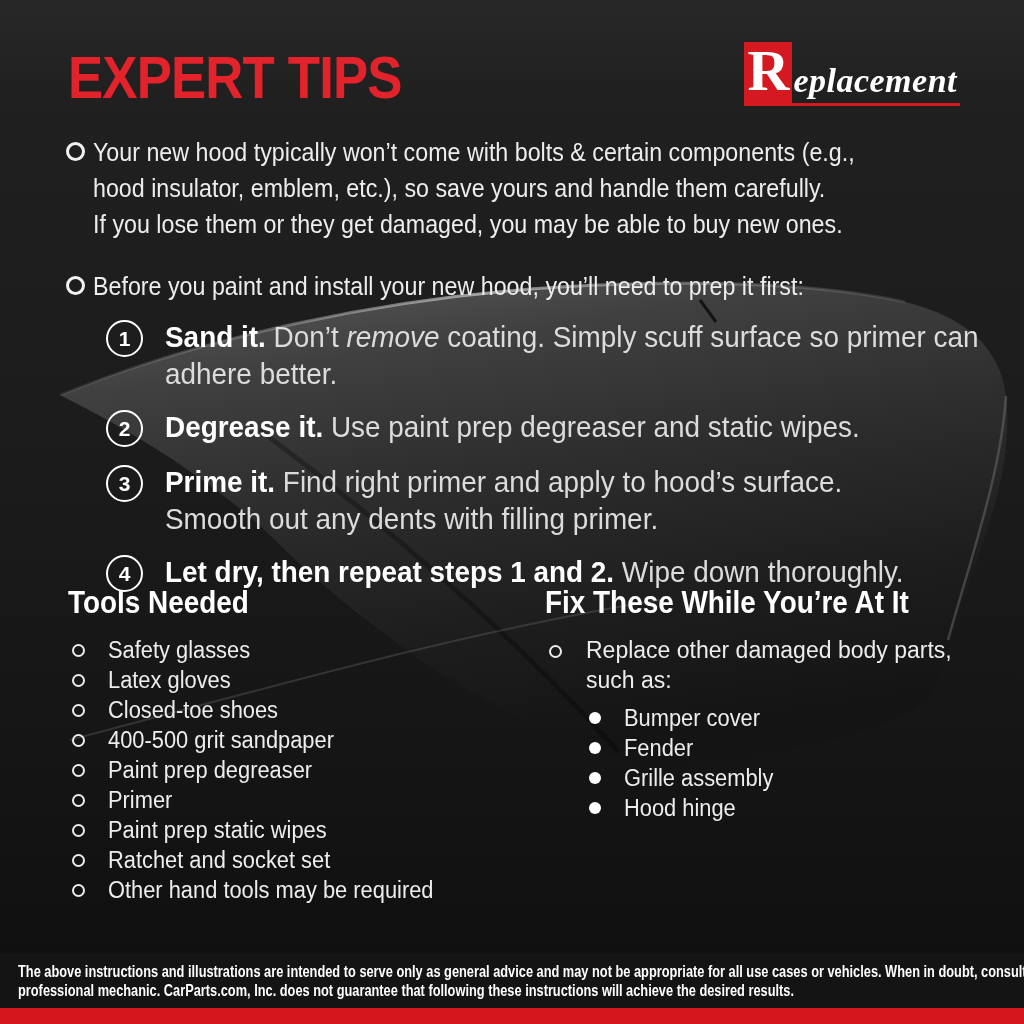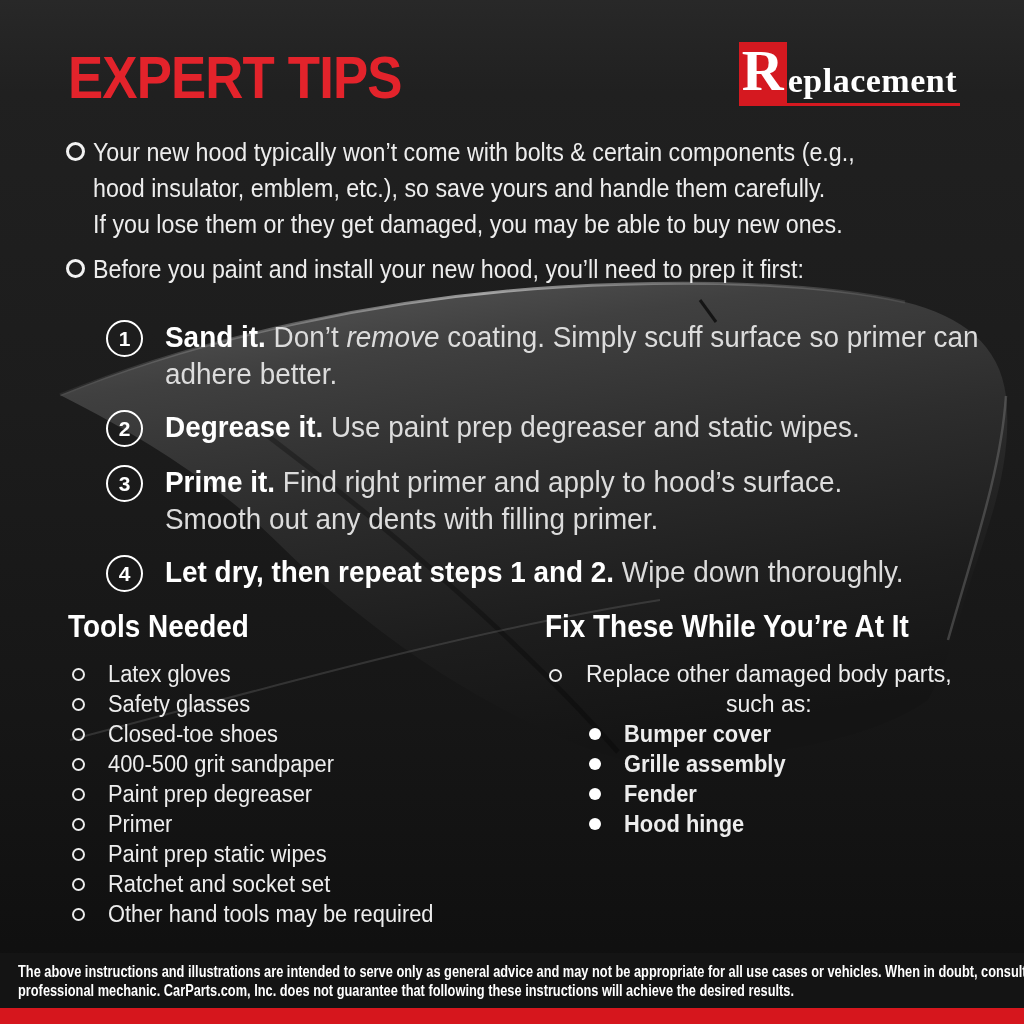--- a/index.html
+++ b/index.html
@@ -13,54 +13,54 @@
   
   .title{
     position:absolute;top:48px;left:68px;font-size:60px;line-height:1;font-weight:bold;
     color:#e3232b;letter-spacing:-1px;transform:scaleX(.88);transform-origin:0 0;white-space:nowrap;
   }
   .logo{position:absolute;top:42px;right:64px;display:flex;align-items:flex-end;}
   .logo-box{width:48px;height:64px;background:#d51920;display:flex;align-items:center;justify-content:center;}
   .logo-r{font-family:"Liberation Serif",serif;font-weight:bold;font-size:58px;line-height:1;color:#fff;margin-top:-6px;}
   .logo-rest{
     font-family:"Liberation Serif",serif;font-weight:bold;font-size:34px;line-height:1;color:#fff;
-    padding:0 3px 5px 1px;border-bottom:3px solid #d51920;letter-spacing:.5px;
+    padding:0 3px 5px 1px;border-bottom:3px solid #d51920;letter-spacing:.5px;font-style:italic;
   }
 
   
   .ibullet{position:absolute;left:66px;display:flex;}
   .ring{width:13px;height:13px;border:3px solid #f2f2f2;border-radius:50%;flex:none;margin-top:8px;}
   .ibullet .lines{margin-left:8px;font-size:25px;line-height:36px;}
   .line{display:block;white-space:nowrap;transform:scaleX(.93);transform-origin:0 50%;}
 
   
   .steps{position:absolute;top:318px;left:106px;}
   .step{display:flex;margin-bottom:16px;}
   .stepnum{
     width:33px;height:33px;border:2.5px solid #fff;border-radius:50%;flex:none;margin-top:2px;
     display:flex;align-items:center;justify-content:center;font-weight:bold;font-size:21px;color:#fff;
   }
   .steptext{margin-left:22px;font-size:30px;line-height:37px;color:#dcdcdc;}
   .steptext b{color:#fff;}
   .steptext i{font-style:italic;}
 
   
-  .col{position:absolute;top:610px;}
+  .col{position:absolute;top:586px;}
   .col-tools{left:68px;}
   .col-fixes{left:545px;}
   .colhead{font-size:31px;font-weight:bold;color:#fff;white-space:nowrap;transform:scaleX(.9);transform-origin:0 0;line-height:1.1;}
   .list{margin-top:15px;}
   .litem{display:flex;align-items:center;height:30px;}
   .ring-sm{width:9px;height:9px;border:2.5px solid #ececec;border-radius:50%;flex:none;margin-left:4px;}
   .dot{width:12px;height:12px;background:#fff;border-radius:50%;flex:none;margin-left:4px;}
   .litem .txt{margin-left:23px;font-size:23px;white-space:nowrap;transform:scaleX(.95);transform-origin:0 50%;}
   .fix-intro{display:flex;margin-top:15px;}
   .fix-intro .ring-sm{margin-top:10px;}
   .fix-intro .lines{margin-left:24px;font-size:23px;line-height:30px;}
-  .sublist{margin-left:40px;margin-top:0;font-weight:bold;}
+  .sublist{margin-left:40px;margin-top:8px;}
 
   
   .footer{position:absolute;left:0;right:0;bottom:0;}
   .footer-text{background:#141414;padding:9px 0 8px 18px;}
   .fline{display:block;white-space:nowrap;font-weight:bold;font-size:16px;line-height:19px;color:#fff;transform:scaleX(.8);transform-origin:0 50%;}
   .footer-bar{height:16px;background:#d6161d;}
 </style>
 </head>
 <body>
 
@@ -109,21 +109,21 @@
 
   <div class="ibullet" style="top:134px;">
     <span class="ring"></span>
     <div class="lines">
       <span class="line">Your new hood typically won’t come with bolts &amp; certain components (e.g.,</span>
       <span class="line">hood insulator, emblem, etc.), so save yours and handle them carefully.</span>
       <span class="line">If you lose them or they get damaged, you may be able to buy new ones.</span>
     </div>
   </div>
 
-  <div class="ibullet" style="top:251px;">
+  <div class="ibullet" style="top:268px;">
     <span class="ring"></span>
     <div class="lines">
       <span class="line">Before you paint and install your new hood, you’ll need to prep it first:</span>
     </div>
   </div>
 
   <div class="steps">
 
     <div class="step">
       <span class="stepnum">1</span>
@@ -155,25 +155,25 @@
       </div>
     </div>
 
   </div>
 
   <div class="col col-tools">
     <div class="colhead">Tools Needed</div>
     <div class="list">
       <div class="litem">
           <span class="ring-sm"></span>
+          <span class="txt">Safety glasses</span>
+        </div>
+      <div class="litem">
+          <span class="ring-sm"></span>
           <span class="txt">Latex gloves</span>
-        </div>
-      <div class="litem">
-          <span class="ring-sm"></span>
-          <span class="txt">Safety glasses</span>
         </div>
       <div class="litem">
           <span class="ring-sm"></span>
           <span class="txt">Closed-toe shoes</span>
         </div>
       <div class="litem">
           <span class="ring-sm"></span>
           <span class="txt">400-500 grit sandpaper</span>
         </div>
       <div class="litem">
@@ -198,35 +198,35 @@
         </div>
     </div>
   </div>
 
   <div class="col col-fixes">
     <div class="colhead">Fix These While You’re At It</div>
     <div class="fix-intro">
       <span class="ring-sm"></span>
       <div class="lines">
         <span style="display:block;white-space:nowrap;text-align:right;">Replace other damaged body parts,</span>
-        <span style="display:block;white-space:nowrap;text-align:center;">such as:</span>
+        <span style="display:block;white-space:nowrap;">such as:</span>
       </div>
     </div>
     <div class="list sublist">
       <div class="litem">
           <span class="dot"></span>
           <span class="txt">Bumper cover</span>
         </div>
       <div class="litem">
           <span class="dot"></span>
+          <span class="txt">Fender</span>
+        </div>
+      <div class="litem">
+          <span class="dot"></span>
           <span class="txt">Grille assembly</span>
-        </div>
-      <div class="litem">
-          <span class="dot"></span>
-          <span class="txt">Fender</span>
         </div>
       <div class="litem">
           <span class="dot"></span>
           <span class="txt">Hood hinge</span>
         </div>
     </div>
   </div>
 
   <div class="footer">
     <div class="footer-text">

